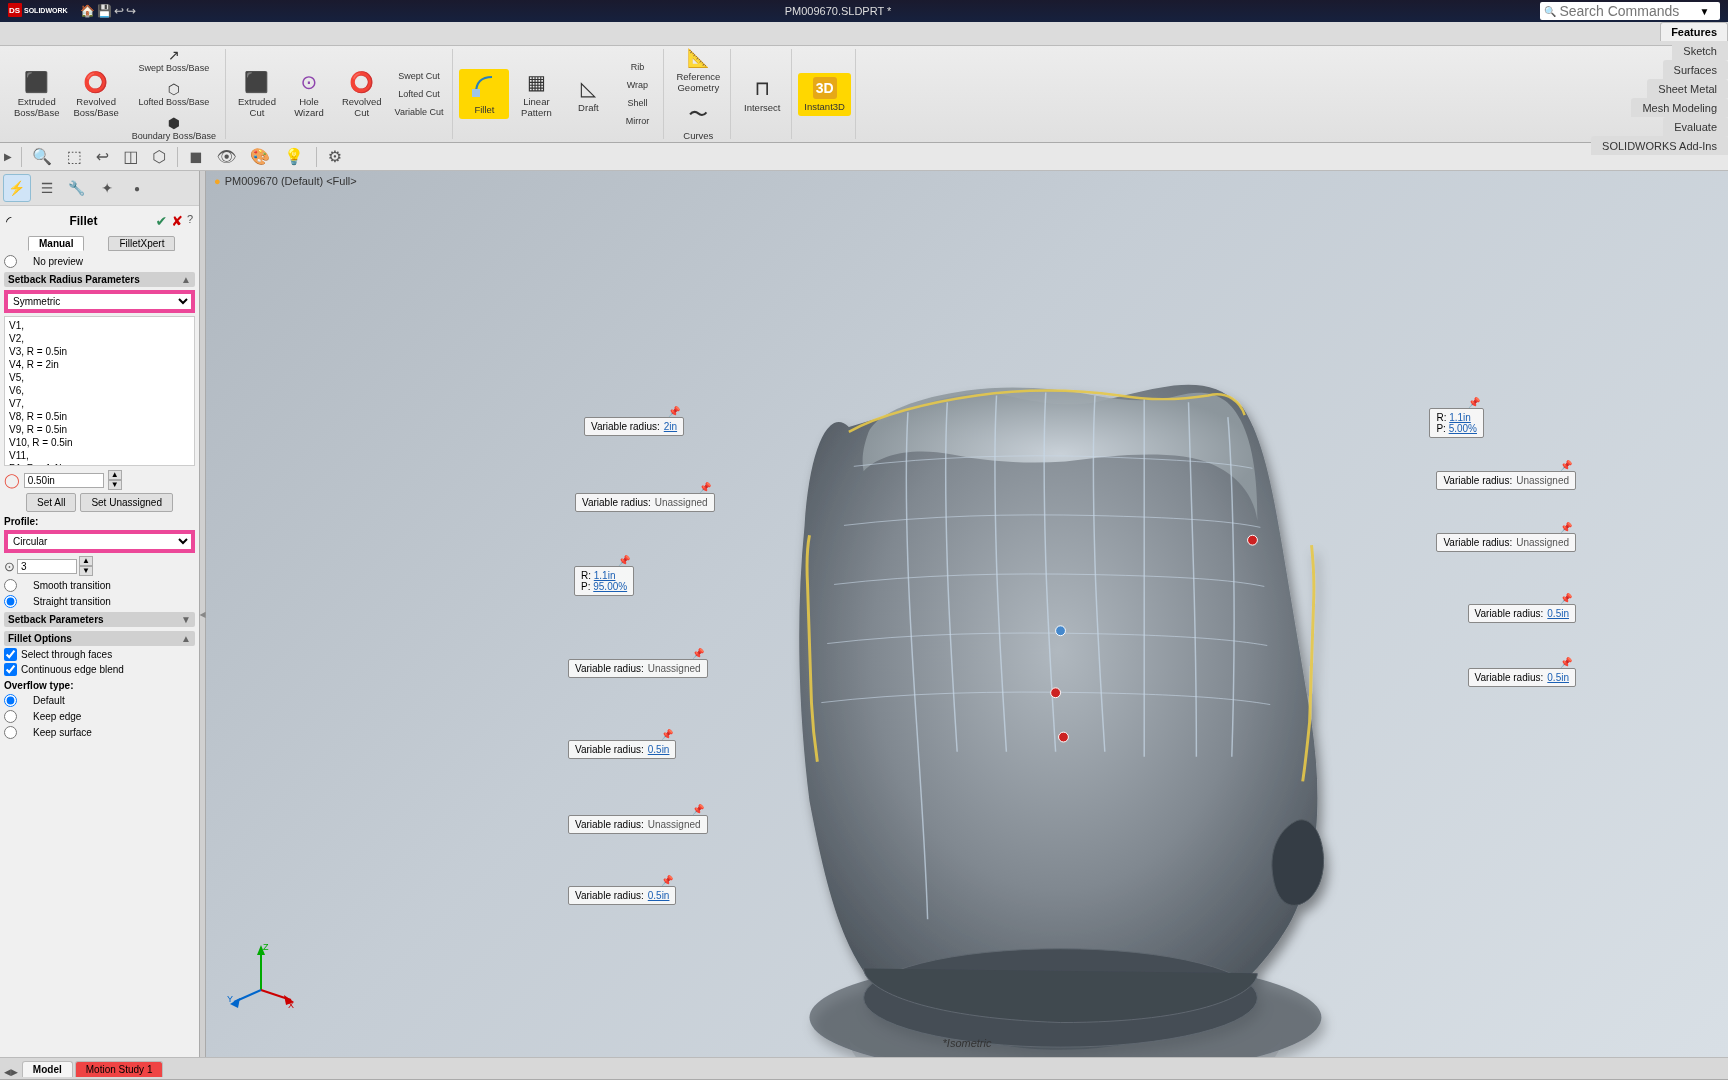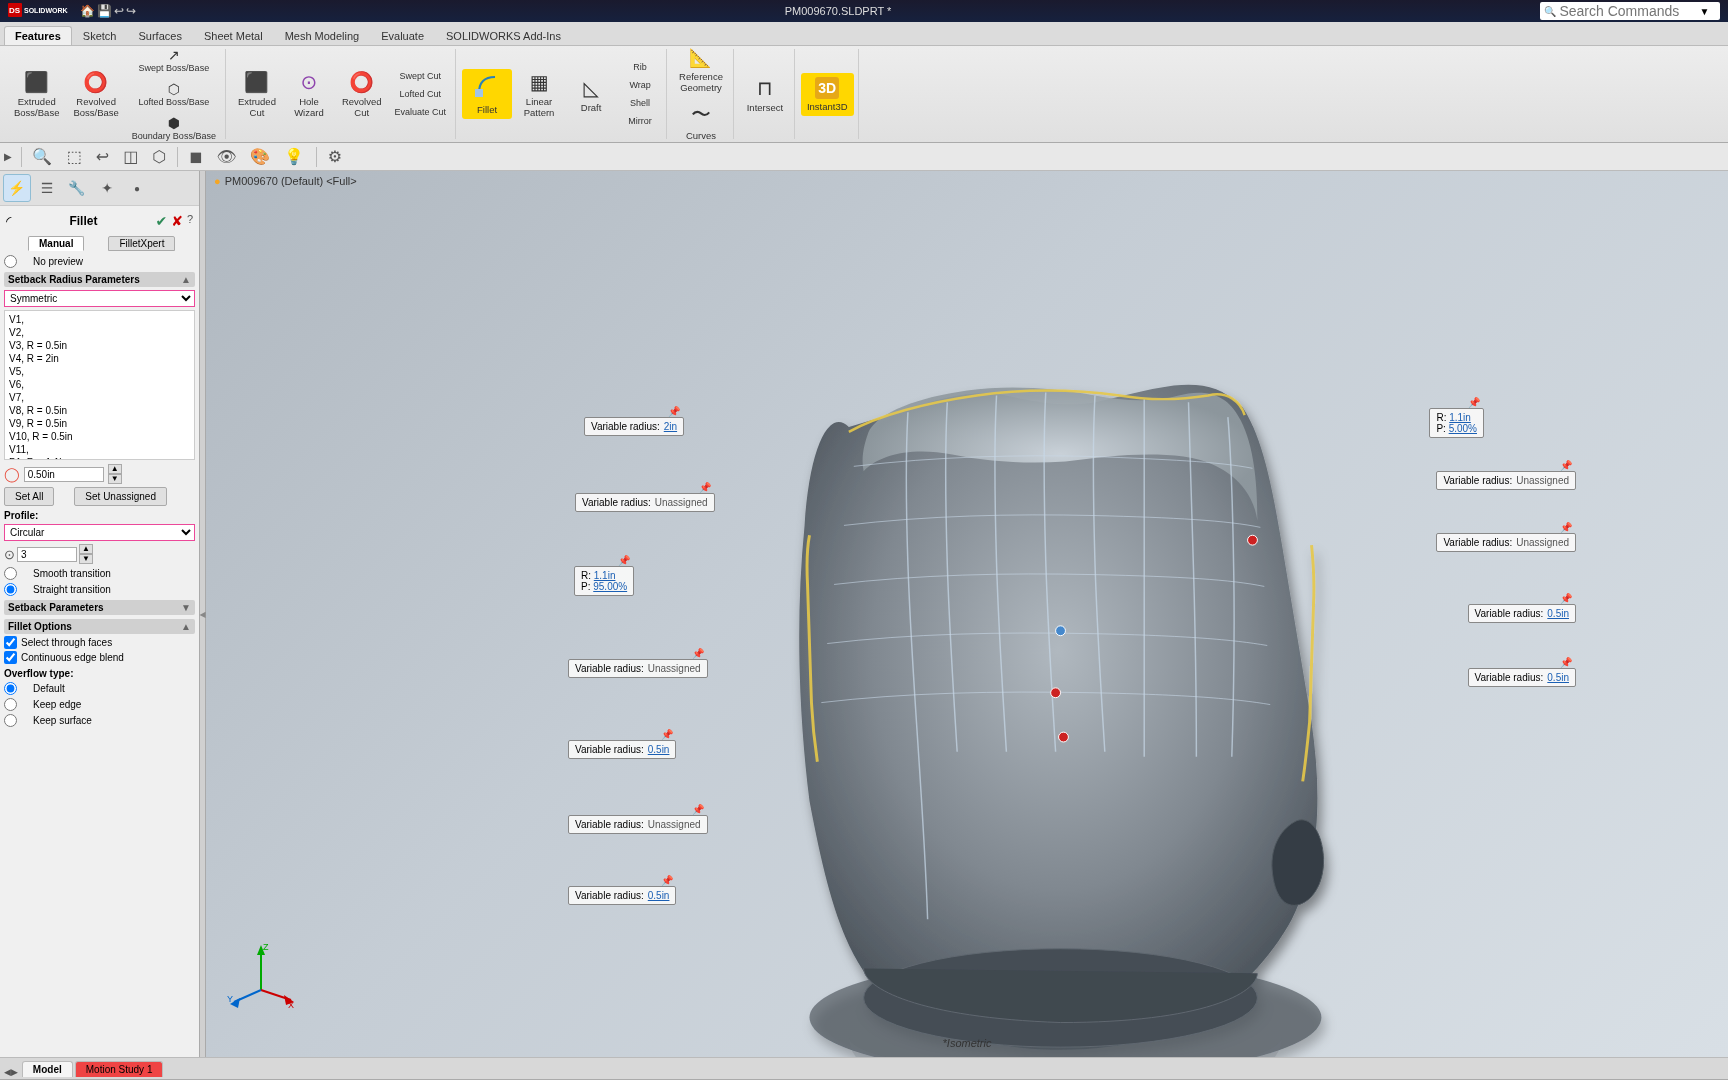--- a/index.html
+++ b/index.html
@@ -28,20 +28,21 @@
       background: linear-gradient(to bottom, #f0f0f0, #e0e0e0);
       border-bottom: 1px solid #aaa;
     }
     #ribbon-tabs {
       display: flex;
       background: #dcdcdc;
       border-bottom: 1px solid #bbb;
       height: 24px;
       align-items: flex-end;
       padding-left: 4px;
+      flex-direction: column;
     }
     .ribbon-tab {
       padding: 3px 10px;
       font-size: 11px;
       cursor: pointer;
       border: 1px solid transparent;
       border-bottom: none;
       background: #dcdcdc;
       color: #333;
       border-radius: 3px 3px 0 0;
@@ -194,34 +195,34 @@
       font-size: 10px;
       padding: 2px;
       margin-bottom: 4px;
     }
     .param-list div { padding: 1px 2px; cursor: pointer; }
 
     .select-row {
       display: flex; align-items: center; margin: 3px 0;
     }
     .select-row select {
-      flex: 1; font-size: 10px; padding: 1px; background: white; border: 1px solid #ec4899;
+      flex: 1; font-size: 10px; padding: 1px; background: white; border: 4px solid #ec4899;
     }
 
     .input-row {
       display: flex; align-items: center; gap: 4px; margin: 3px 0;
     }
     .input-row .icon-label { font-size: 14px; color: #555; }
     .input-row input[type=text] {
       width: 80px; font-size: 10px; padding: 1px 3px; border: 1px solid #aaa;
     }
     .spin-btns { display: flex; flex-direction: column; }
     .spin-btn { font-size: 8px; line-height: 8px; cursor: pointer; border: 1px solid #aaa; background: #e0e0e0; padding: 0 2px; }
 
-    .btn-row { display: flex; gap: 20px; margin: 3px 0; }
+    .btn-row { display: flex; gap: 4px; margin: 3px 0; justify-content: center; }
     .panel-btn {
       padding: 3px 10px; font-size: 10px;
       background: #e0e0e0; border: 1px solid #aaa;
       cursor: pointer; border-radius: 2px;
     }
 
     .profile-label { font-size: 10px; font-weight: bold; margin: 4px 0 2px 0; }
     .number-input-row {
       display: flex; align-items: center; gap: 2px; margin: 3px 0;
     }
@@ -407,21 +408,21 @@
           <span>Revolved<br>Cut</span>
         </div>
         <div style="display:flex;flex-direction:column;gap:2px;">
           <div class="ribbon-btn-small">
             <span>Swept Cut</span>
           </div>
           <div class="ribbon-btn-small">
             <span>Lofted Cut</span>
           </div>
           <div class="ribbon-btn-small">
-            <span>Evaluate Cut</span>
+            <span>Variable Cut</span>
           </div>
         </div>
       </div>
     </div>
 
     <div class="ribbon-group">
       <div class="ribbon-group-row">
         <div class="ribbon-btn-large ribbon-btn-active">
           <span class="icon" style="color:#2980b9;">
             <svg width="24" height="24" viewBox="0 0 24 24">

